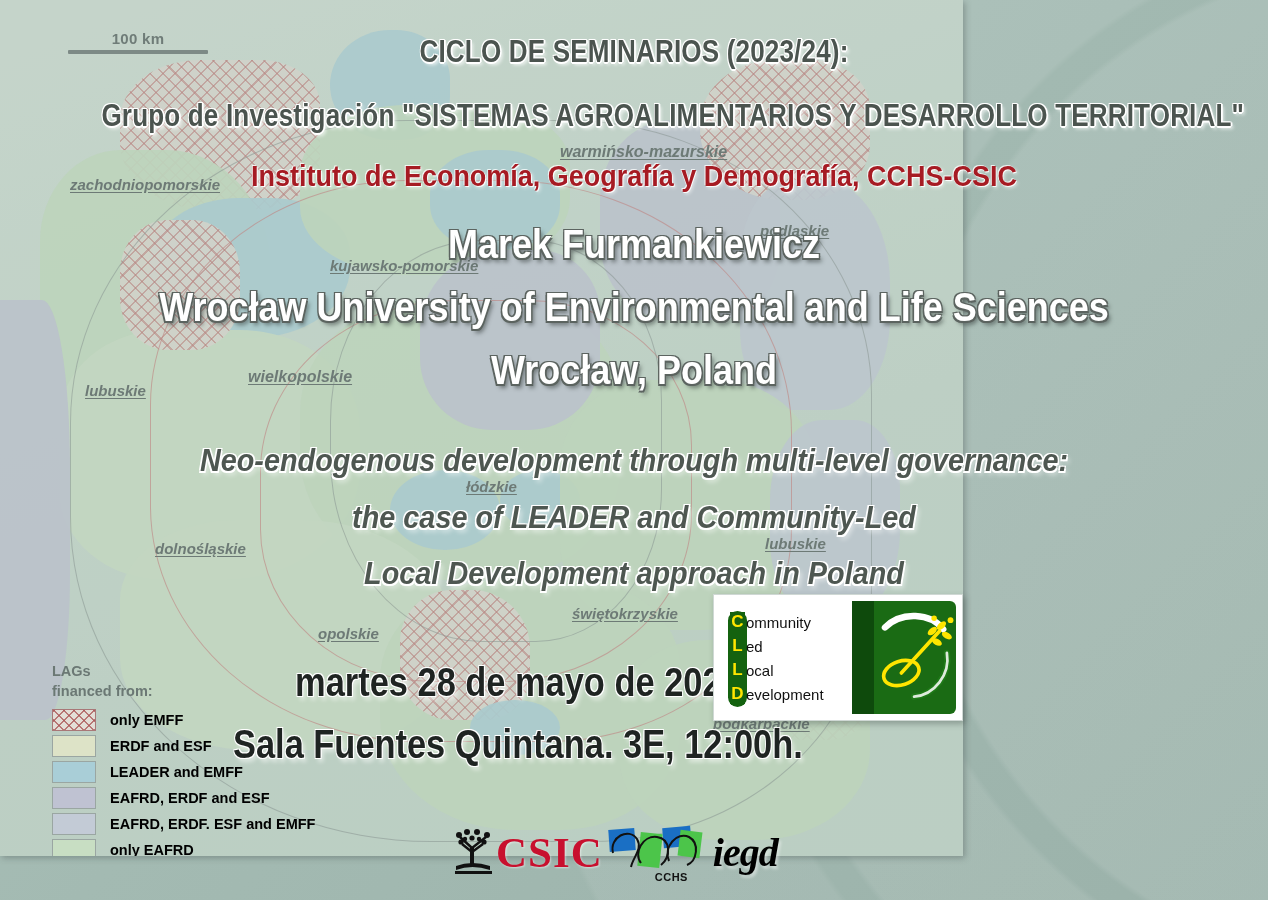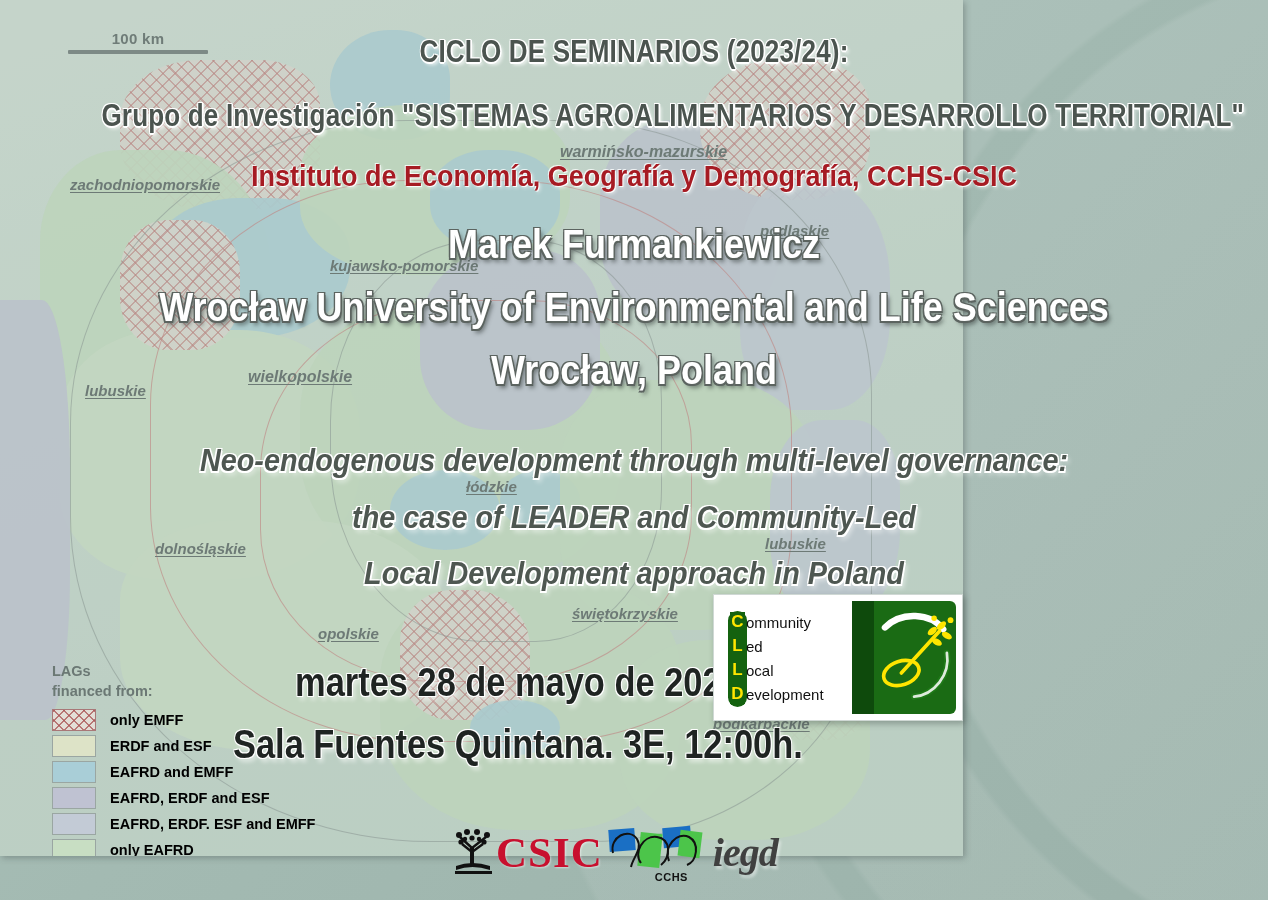--- a/index.html
+++ b/index.html
@@ -124,21 +124,21 @@
   .clld-cap{display:inline-block;width:15px;color:#ffe500;font-weight:700;font-size:17px;
             font-family:"Liberation Sans",sans-serif;background:#14620f;text-align:center;}
   .clld-rest{font-size:15px;color:#111;font-family:"Liberation Sans",sans-serif;margin-left:1px;}
   #clld-capbar{position:absolute;left:8px;top:10px;width:19px;height:96px;background:#14620f;border-radius:10px;}
   #clld-mid{width:22px;background:#0e4a0c;flex:none;}
   #clld-right{position:relative;flex:1;background:#1a6b14;}
   
   #logos{position:absolute;left:452px;top:818px;height:68px;display:flex;align-items:center;gap:0;}
   #csic-text{font-family:"Liberation Serif",serif;font-weight:700;font-size:43px;color:#c8102e;letter-spacing:1px;
              text-shadow:1px 1px 2px rgba(255,255,255,.5);}
-  #iegd-text{font-family:"Liberation Serif",serif;font-style:italic;font-weight:700;font-size:40px;color:#404040;
+  #iegd-text{font-family:"Liberation Serif",serif;font-style:italic;font-weight:700;font-size:40px;color:#000000;
              text-shadow:2px 3px 3px rgba(255,255,255,.45);letter-spacing:-1px;}
   .cchs-cap{position:absolute;left:52px;bottom:-2px;font-size:11px;font-weight:700;color:#111;letter-spacing:.5px;}
 </style>
 </head>
 <body>
 
 <div id="slide-bg"></div>
 
 <div id="map">
   <div class="map-base"></div>
@@ -204,21 +204,21 @@
         <div class="lg-row">
           <div class="lg-swatch sw-emff"></div>
           <div class="lg-label">only EMFF</div>
         </div>
         <div class="lg-row">
           <div class="lg-swatch sw-erdfesf"></div>
           <div class="lg-label">ERDF and ESF</div>
         </div>
         <div class="lg-row">
           <div class="lg-swatch sw-eafrdemff"></div>
-          <div class="lg-label">EAFRD and EMFF</div>
+          <div class="lg-label">LEADER and EMFF</div>
         </div>
         <div class="lg-row">
           <div class="lg-swatch sw-eafrderdfesf"></div>
           <div class="lg-label">EAFRD, ERDF and ESF</div>
         </div>
         <div class="lg-row">
           <div class="lg-swatch sw-all"></div>
           <div class="lg-label">EAFRD, ERDF. ESF and EMFF</div>
         </div>
         <div class="lg-row">

